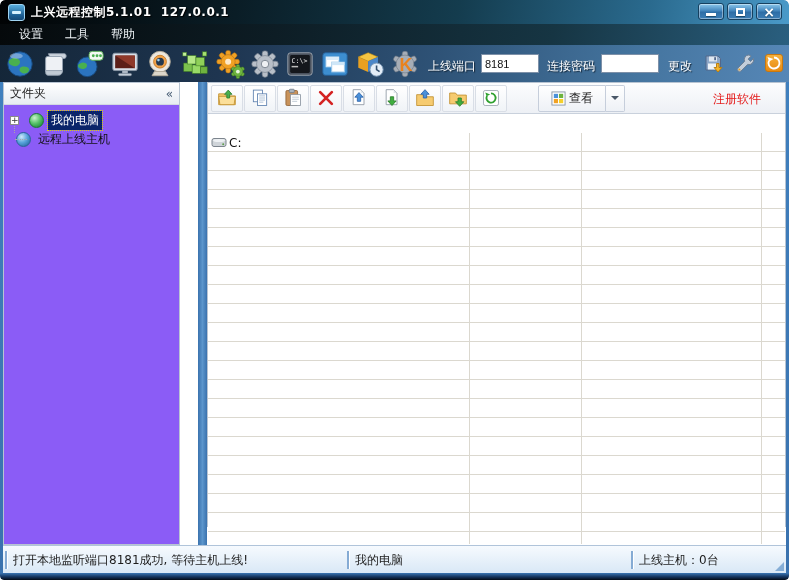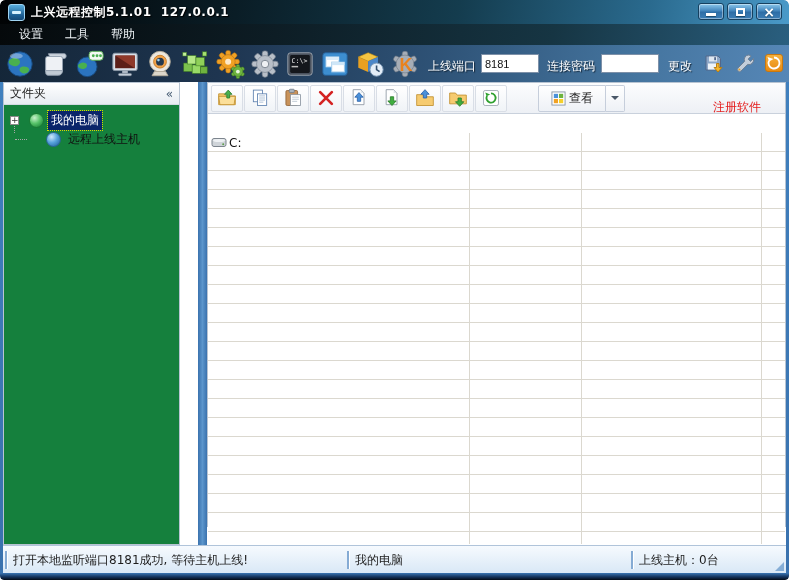--- a/index.html
+++ b/index.html
@@ -52,38 +52,38 @@
     display:flex; align-items:center; justify-content:center; }
 
   
   .border-left, .border-right { position:absolute; top:82px; height:491px; width:3px;
     background:linear-gradient(to bottom,#4080be,#3a72ae); }
   .border-left { left:0; } .border-right { left:786px; }
   .bottombar { position:absolute; left:0; top:573px; width:789px; height:7px;
     background:linear-gradient(#3a76b4,#14335c 55%,#030b16); border-radius:0 0 4px 4px; }
 
   
-  .sidebar { position:absolute; left:3px; top:82px; width:177px; height:463px; background:#15803d;
+  .sidebar { position:absolute; left:3px; top:82px; width:177px; height:463px; background:#8b5cf6;
     border:1px solid #b8c4d2; }
   .sb-header { height:22px; background:linear-gradient(#ffffff,#e7ecf2); border-bottom:1px solid #d2d9e2;
     display:flex; align-items:center; justify-content:space-between; padding:0 6px; }
   .sb-title { font-size:12px; color:#222; }
   .sb-collapse { font-size:12px; color:#445a72; cursor:pointer; line-height:12px; }
   .tree { position:relative; padding-top:6px; }
   .tree-item { position:relative; height:19px; display:flex; align-items:center; }
   .expander { position:absolute; left:6px; top:5px; width:9px; height:9px; background:#fff;
     border:1px solid #8a8a8a; font-size:9px; line-height:7px; text-align:center; color:#333; cursor:pointer; }
   .connector { position:absolute; border-left:1px dotted #a8a8a8; left:10px; top:15px; height:13px; }
   .connector-h { position:absolute; border-top:1px dotted #a8a8a8; left:11px; width:12px; }
   .sphere { width:15px; height:15px; border-radius:50%; margin-right:4px; flex:0 0 15px; }
   .sphere.green { background:radial-gradient(circle at 35% 30%, #c9f2cd, #58c36a 45%, #1f8a3c 85%);
     border:1px solid #1a7a34; }
   .sphere.blue  { background:radial-gradient(circle at 35% 30%, #cfe9fa, #5aa5dd 45%, #2a6ea8 85%);
     border:1px solid #2a649a; }
-  .ti-1 { padding-left:25px; } .ti-2 { padding-left:42px; }
+  .ti-1 { padding-left:25px; } .ti-2 { padding-left:12px; }
   .tree-label { font-size:12px; color:#111; padding:1px 3px; cursor:pointer; white-space:nowrap; }
   .tree-label.selected { background:#0a246a; color:#fff; outline:1px dotted #d8d800; }
 
   
   .splitter { position:absolute; left:198px; top:82px; width:9px; height:463px;
     background:linear-gradient(to right,#3a72ae,#5c96cc 50%,#3a72ae); cursor:col-resize; }
 
   
   .main { position:absolute; left:207px; top:82px; width:579px; height:445px; background:#fff;
     border:1px solid #b8c4d2; }
@@ -96,21 +96,21 @@
   .view-btn { margin-left:30px; width:68px; height:27px; border:1px solid #c6cedb; border-radius:2px 0 0 2px;
     background:linear-gradient(#ffffff,#eef1f6); display:flex; align-items:center; justify-content:center;
     gap:3px; cursor:pointer; }
   .view-btn svg { width:15px; height:15px; }
   .view-label { font-size:12px; color:#222; }
   .view-drop { width:19px; height:27px; border:1px solid #c6cedb; border-left:none; border-radius:0 2px 2px 0;
     background:linear-gradient(#ffffff,#eef1f6); display:flex; align-items:center; justify-content:center;
     cursor:pointer; }
   .drop-tri { width:0; height:0; border-left:4px solid transparent; border-right:4px solid transparent;
     border-top:4px solid #4a5868; }
-  .register { position:absolute; right:24px; top:8px; font-size:12px; color:#e41c1c; cursor:pointer;margin-top:8px; }
+  .register { position:absolute; right:24px; top:8px; font-size:12px; color:#e41c1c; cursor:pointer; }
 
   
   .thead { position:absolute; left:0; top:31px; width:577px; height:19px; display:flex;
     background:linear-gradient(#ffffff,#e8ecf1); border-bottom:1px solid #b9c2cd; }
   .th { font-size:12px; color:#333; padding:2px 4px 0 6px; border-right:1px solid #cfd6de; height:19px; }
   .th-name { width:261px; } .th-size { width:112px; } .th-date { width:180px; }
   .th-fill { flex:1; border-right:none; }
   .tbody { position:absolute; left:0; top:50px; width:577px; height:411px; overflow:hidden;
     background:repeating-linear-gradient(to bottom,#ffffff 0px,#ffffff 18px,#dbd8cf 18px,#dbd8cf 19px); }
   .vline { position:absolute; top:0; width:1px; height:100%; background:#dbd8cf; }

